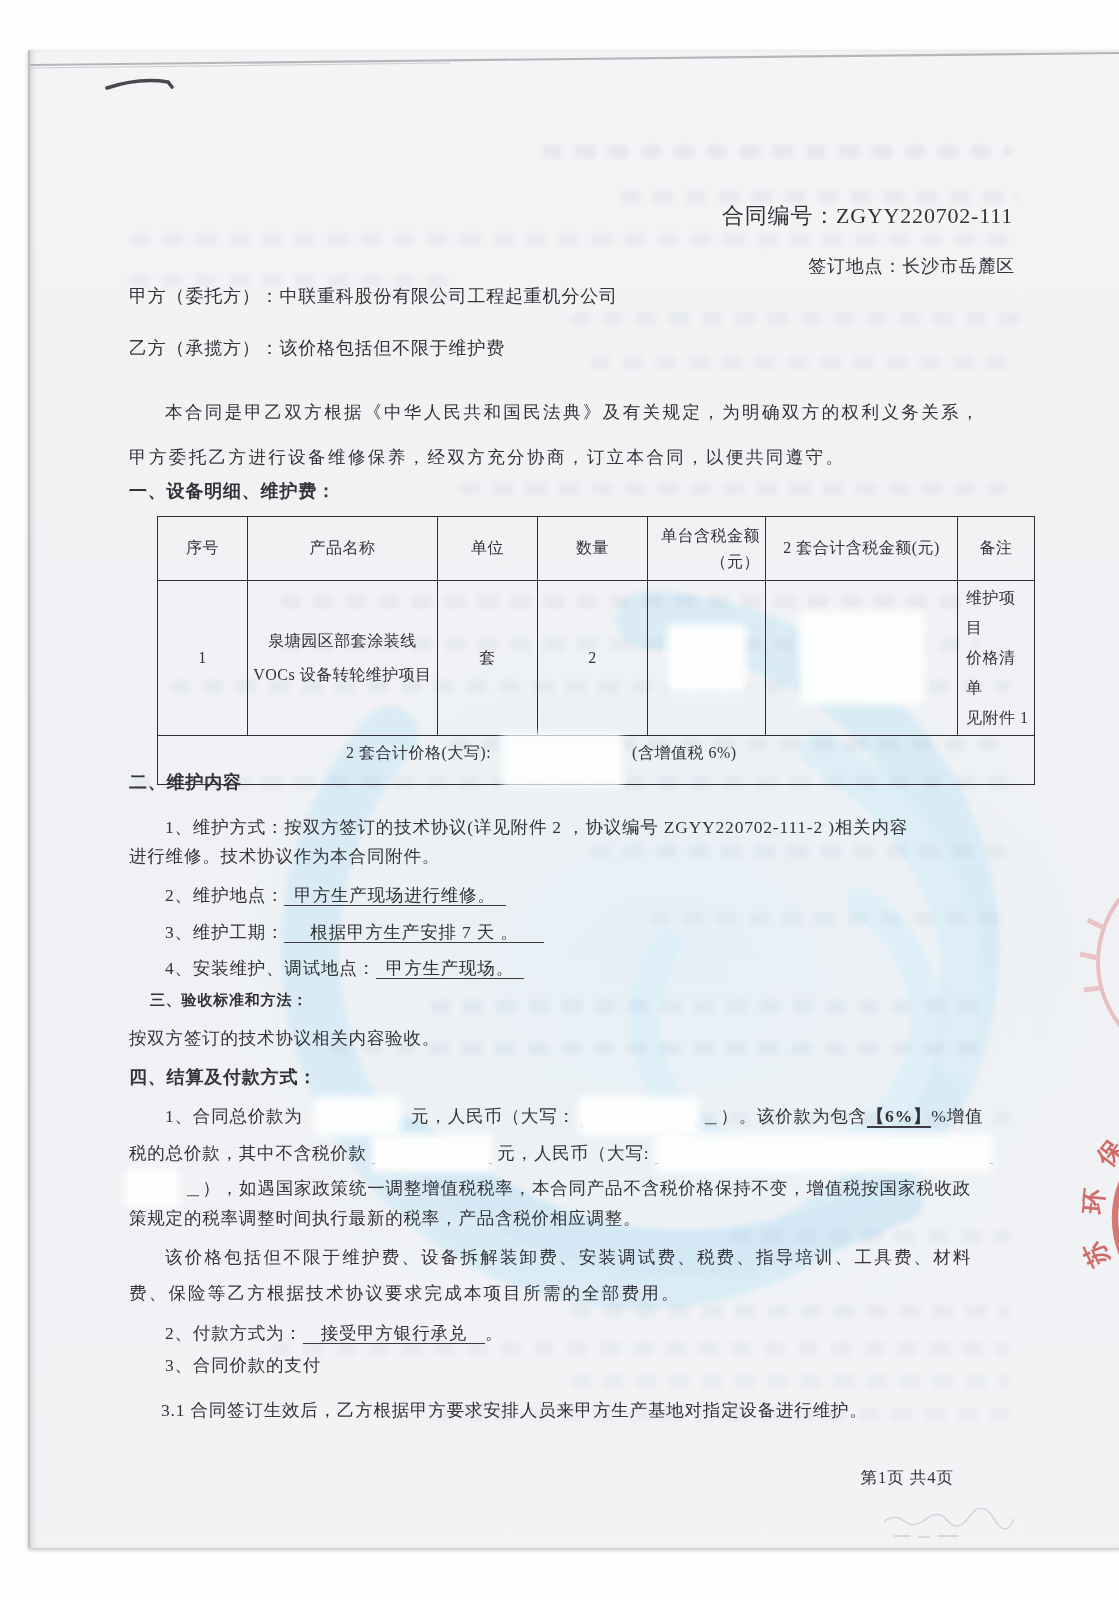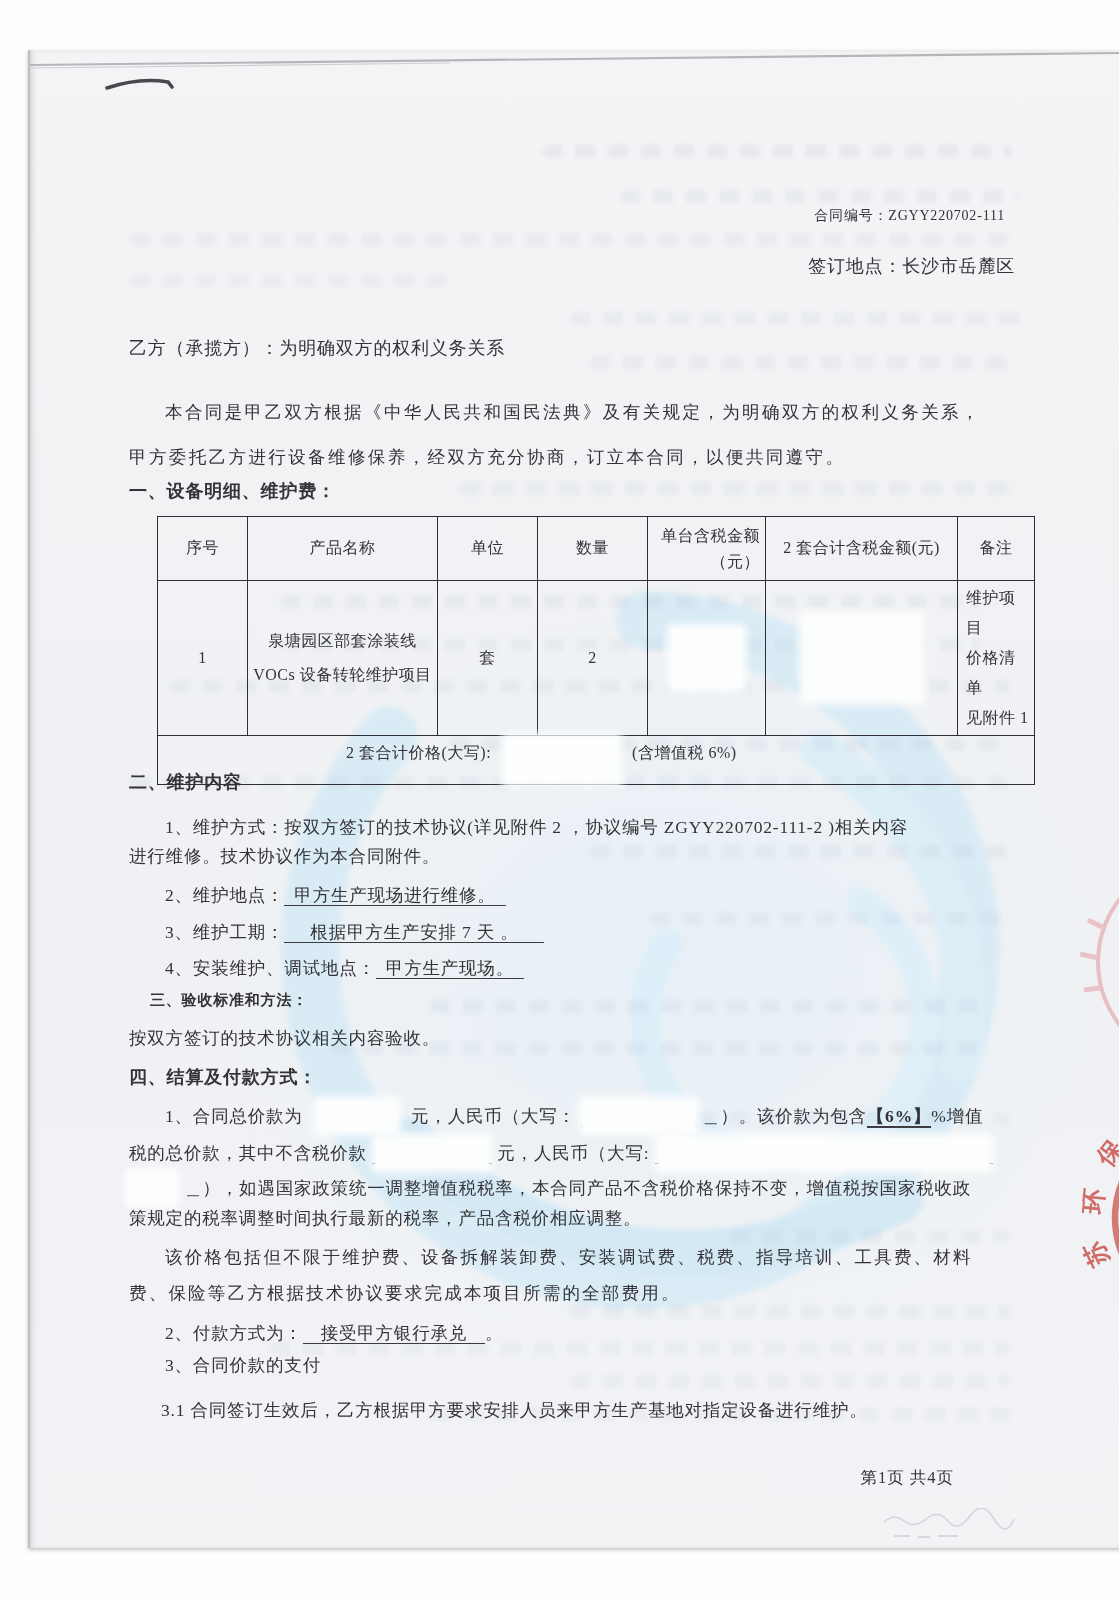--- a/index.html
+++ b/index.html
@@ -77,24 +77,25 @@
     <div class="bl" style="left:400px;top:950px;width:560px;opacity:.12"></div>
     <div class="bl" style="left:300px;top:992px;width:660px;opacity:.12"></div>
     <div class="bl" style="left:600px;top:1062px;width:380px;opacity:.10"></div>
     <div class="bl" style="left:700px;top:1180px;width:280px;opacity:.11"></div>
     <div class="bl" style="left:540px;top:1255px;width:440px;opacity:.12"></div>
     <div class="bl" style="left:240px;top:1292px;width:740px;opacity:.11"></div>
     <div class="bl" style="left:540px;top:1325px;width:440px;opacity:.10"></div>
     <div class="bl" style="left:400px;top:1358px;width:580px;opacity:.10"></div>
 
 
-    <div class="t" style="right:116px;top:152px;font-size:14px;font-family:Liberation Serif, serif;">合同编号：ZGYY220702-111</div>
+    <div class="t" style="right:108px;top:152px;font-size:22px;font-family:Liberation Serif, serif;">合同编号：ZGYY220702-111</div>
     <div class="t" style="right:106px;top:202px;font-size:18px;">签订地点：长沙市岳麓区</div>
 
-    <div class="t" style="left:99px;top:284px;font-size:18px;">乙方（承揽方）：为明确双方的权利义务关系</div>
+    <div class="t" style="left:99px;top:232px;font-size:18px;">甲方（委托方）：中联重科股份有限公司工程起重机分公司</div>
+    <div class="t" style="left:99px;top:284px;font-size:18px;">乙方（承揽方）：该价格包括但不限于维护费</div>
 
     <div class="t" style="left:99px;top:348px;letter-spacing:2.4px;"><span class="ind">本合同是甲乙双方根据《中华人民共和国民法典》及有关规定，为明确双方的权利义务关系，</span></div>
     <div class="t" style="left:99px;top:393px;letter-spacing:2.4px;">甲方委托乙方进行设备维修保养，经双方充分协商，订立本合同，以便共同遵守。</div>
 
     <div class="t b" style="left:99px;top:427px;font-size:18px;">一、设备明细、维护费：</div>
 
     <table class="ctable">
       <colgroup>
         <col style="width:90px">
           <col style="width:190px">

